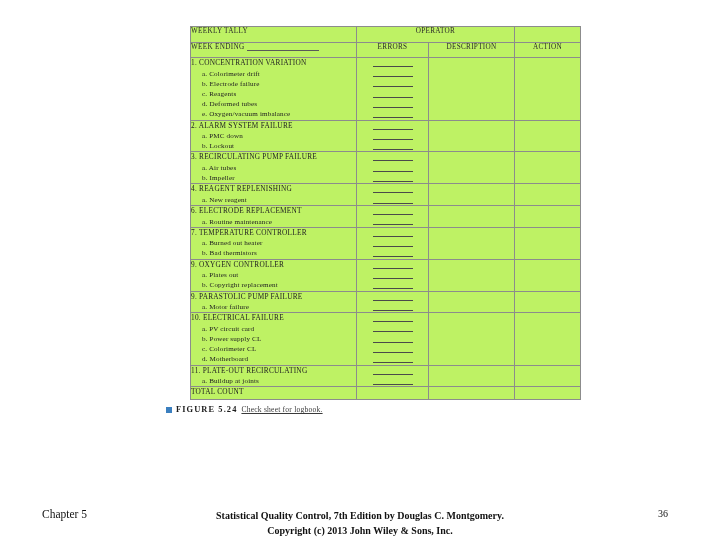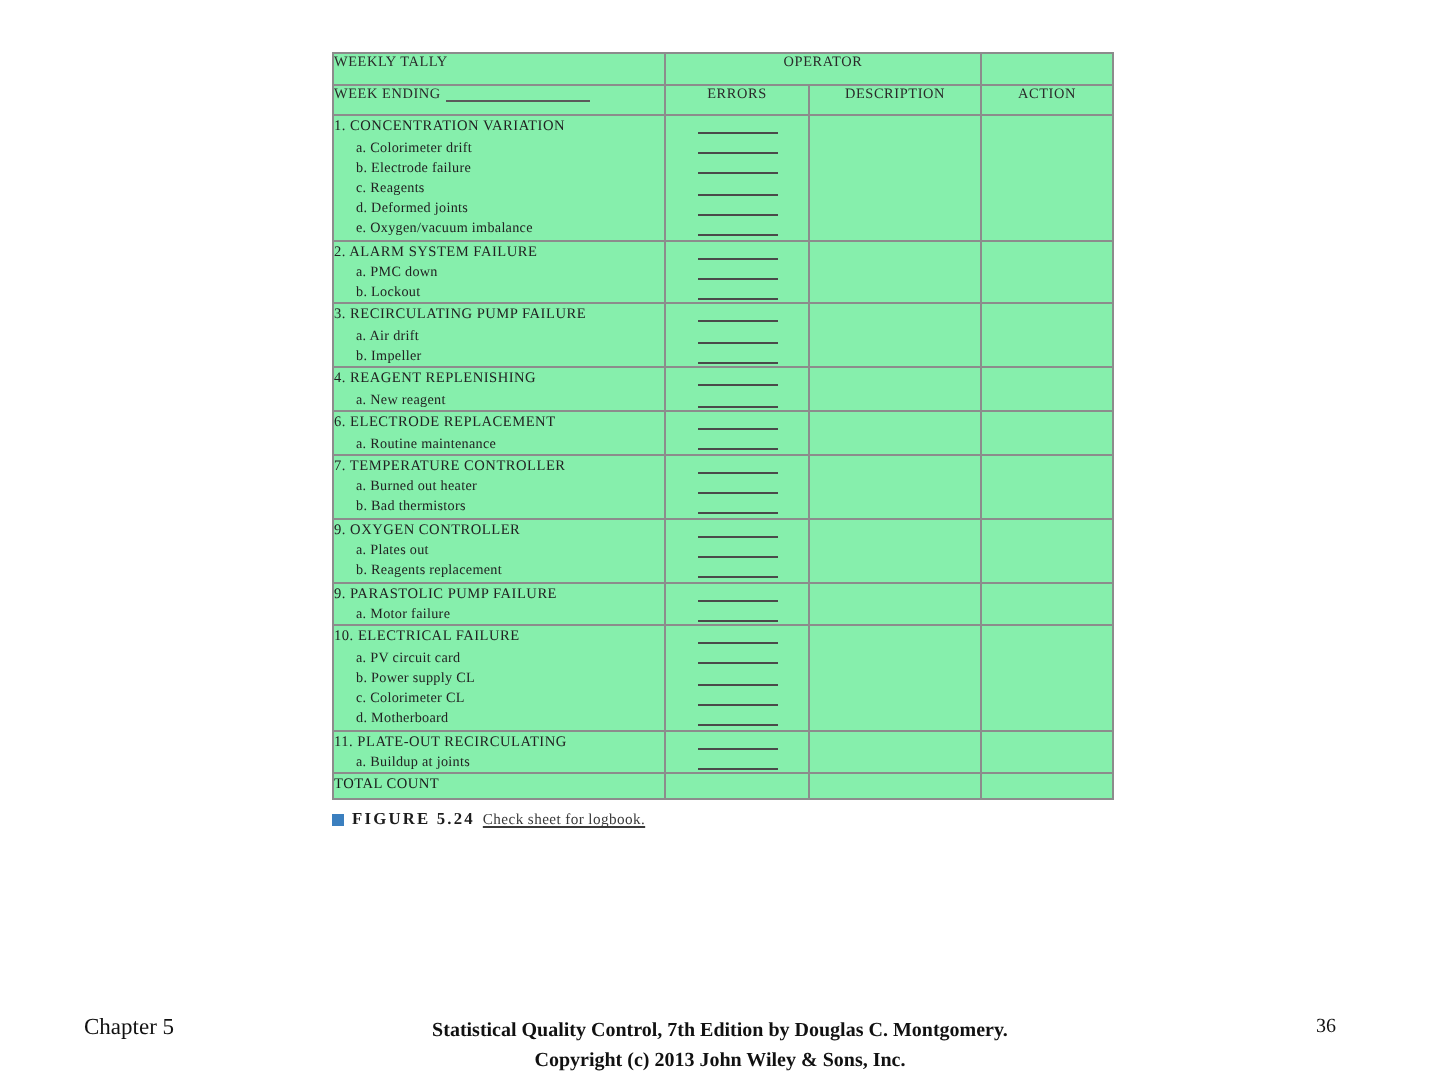--- a/index.html
+++ b/index.html
@@ -21,21 +21,22 @@
     position: absolute;
     left: 166px;
     top: 26px;
     width: 390px;
   }
 
   table.tally {
     border-collapse: collapse;
     width: 390px;
     table-layout: fixed;
-    background: #86efac;
+    background: #bef264;
+    margin-left: 24px;
   }
   table.tally td, table.tally th {
     border: 1px solid #8c8c8c;
     padding: 0;
     vertical-align: top;
     font-weight: normal;
     text-align: left;
   }
 
   .hdr-row td {
@@ -202,21 +203,21 @@
         <td class="center">ACTION</td>
       </tr>
     </tbody>
     <tbody id="cat-body">
         <tr>
           <td class="cat-cell">
             <div class="cat-title">1. CONCENTRATION VARIATION</div>
             <div class="cat-item">a. Colorimeter drift</div>
             <div class="cat-item">b. Electrode failure</div>
             <div class="cat-item">c. Reagents</div>
-            <div class="cat-item">d. Deformed joints</div>
+            <div class="cat-item">d. Deformed tubes</div>
             <div class="cat-item">e. Oxygen/vacuum imbalance</div>
           </td>
           <td class="err-cell">
             <span class="tick first"></span>
             <span class="tick"></span>
             <span class="tick"></span>
             <span class="tick"></span>
             <span class="tick"></span>
             <span class="tick"></span>
           </td>
@@ -233,21 +234,21 @@
             <span class="tick first"></span>
             <span class="tick"></span>
             <span class="tick"></span>
           </td>
           <td></td>
           <td></td>
         </tr>
         <tr>
           <td class="cat-cell">
             <div class="cat-title">3. RECIRCULATING PUMP FAILURE</div>
-            <div class="cat-item">a. Air drift</div>
+            <div class="cat-item">a. Air tubes</div>
             <div class="cat-item">b. Impeller</div>
           </td>
           <td class="err-cell">
             <span class="tick first"></span>
             <span class="tick"></span>
             <span class="tick"></span>
           </td>
           <td></td>
           <td></td>
         </tr>
@@ -286,21 +287,21 @@
             <span class="tick"></span>
             <span class="tick"></span>
           </td>
           <td></td>
           <td></td>
         </tr>
         <tr>
           <td class="cat-cell">
             <div class="cat-title">9. OXYGEN CONTROLLER</div>
             <div class="cat-item">a. Plates out</div>
-            <div class="cat-item">b. Reagents replacement</div>
+            <div class="cat-item">b. Copyright replacement</div>
           </td>
           <td class="err-cell">
             <span class="tick first"></span>
             <span class="tick"></span>
             <span class="tick"></span>
           </td>
           <td></td>
           <td></td>
         </tr>
         <tr>

